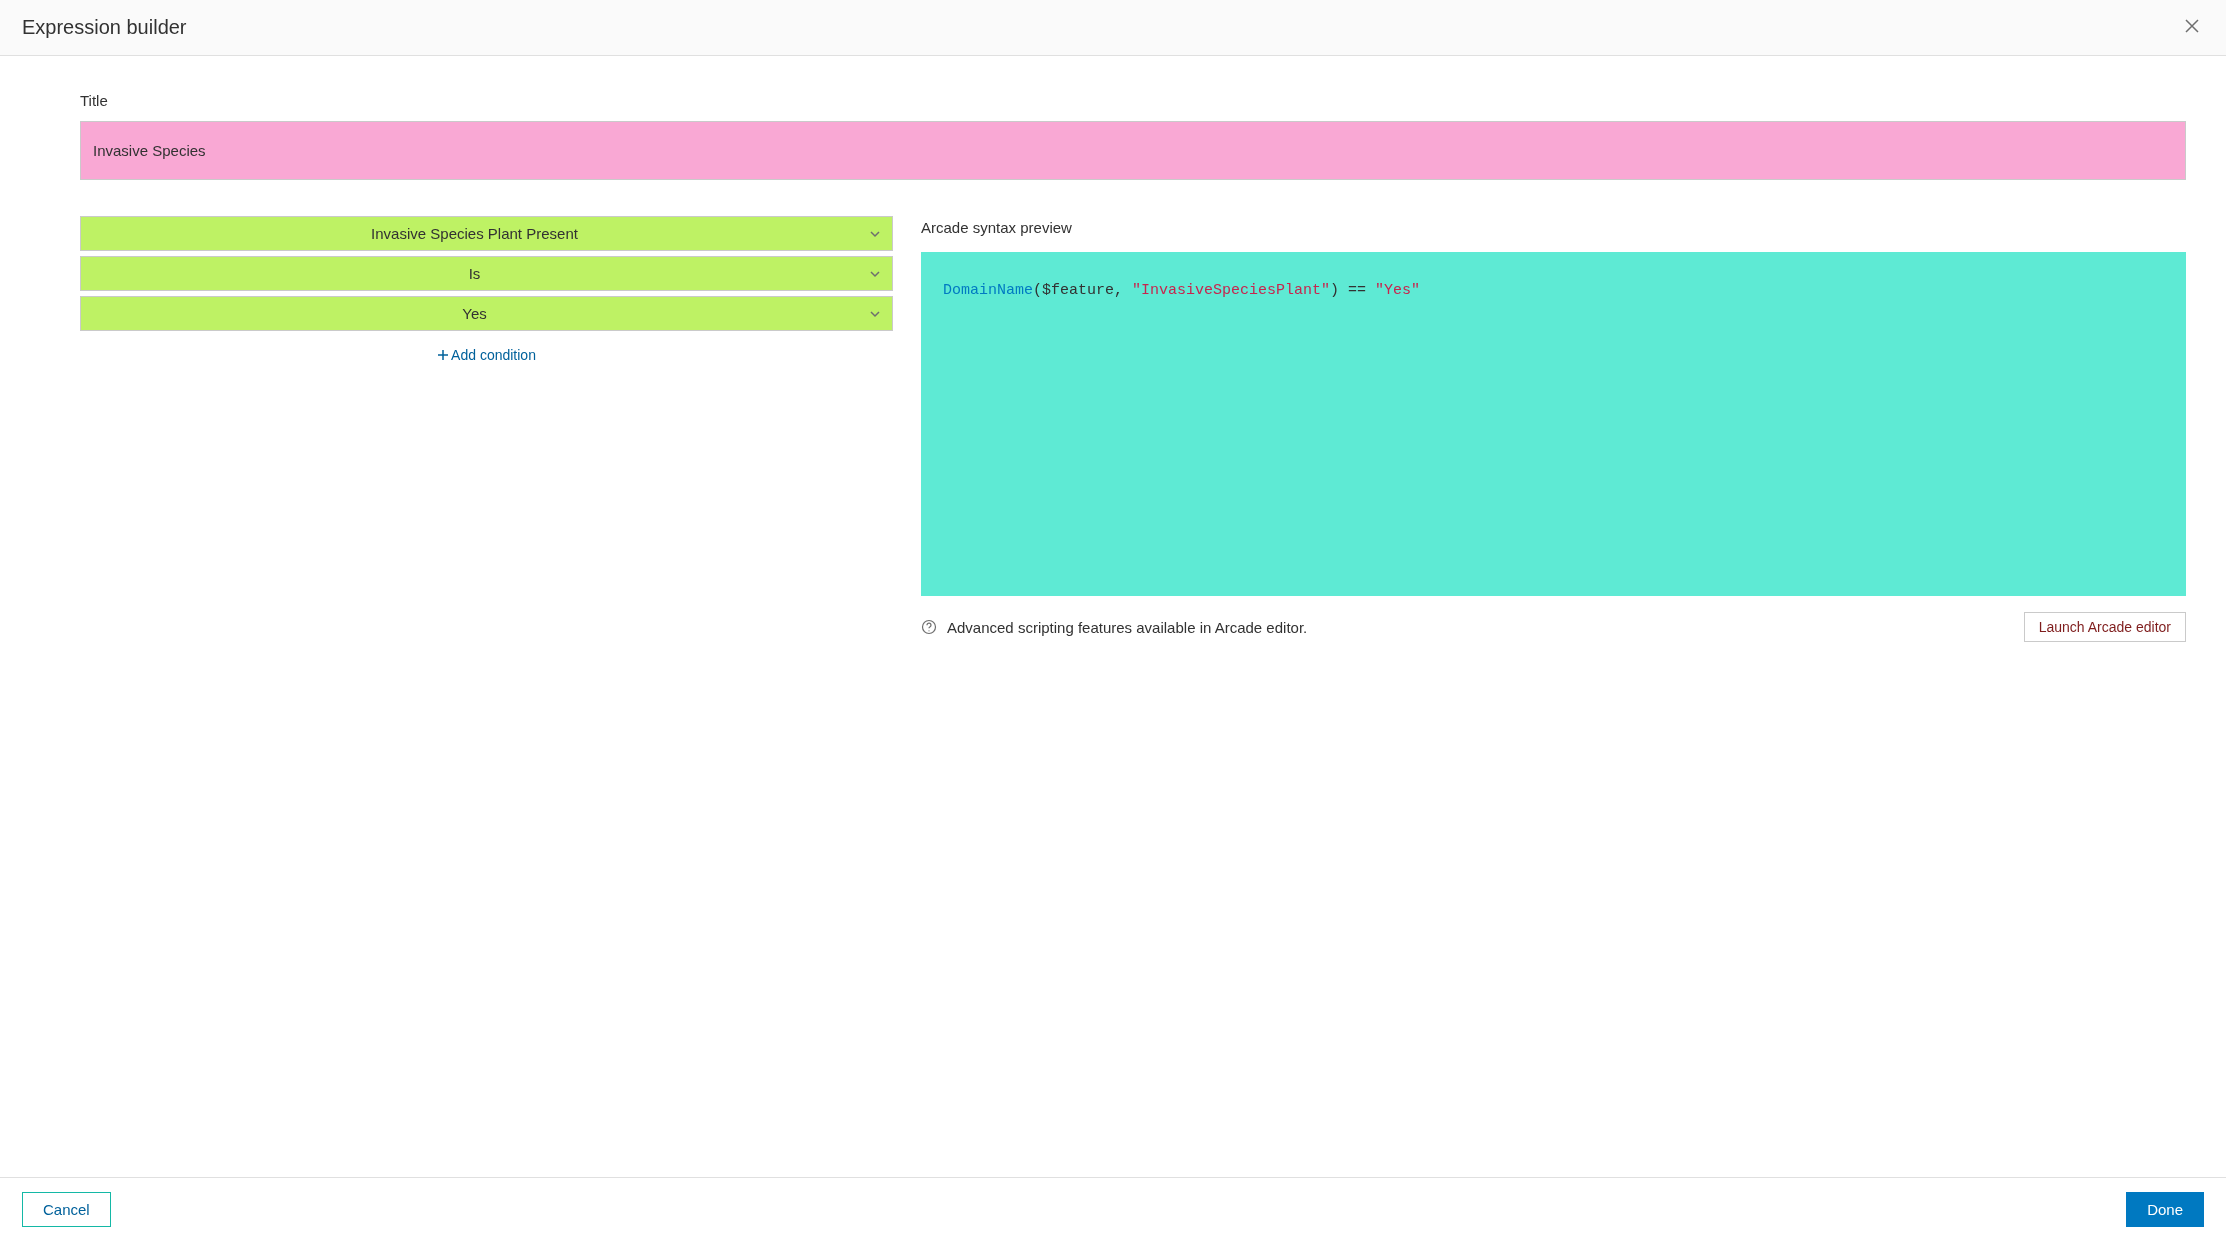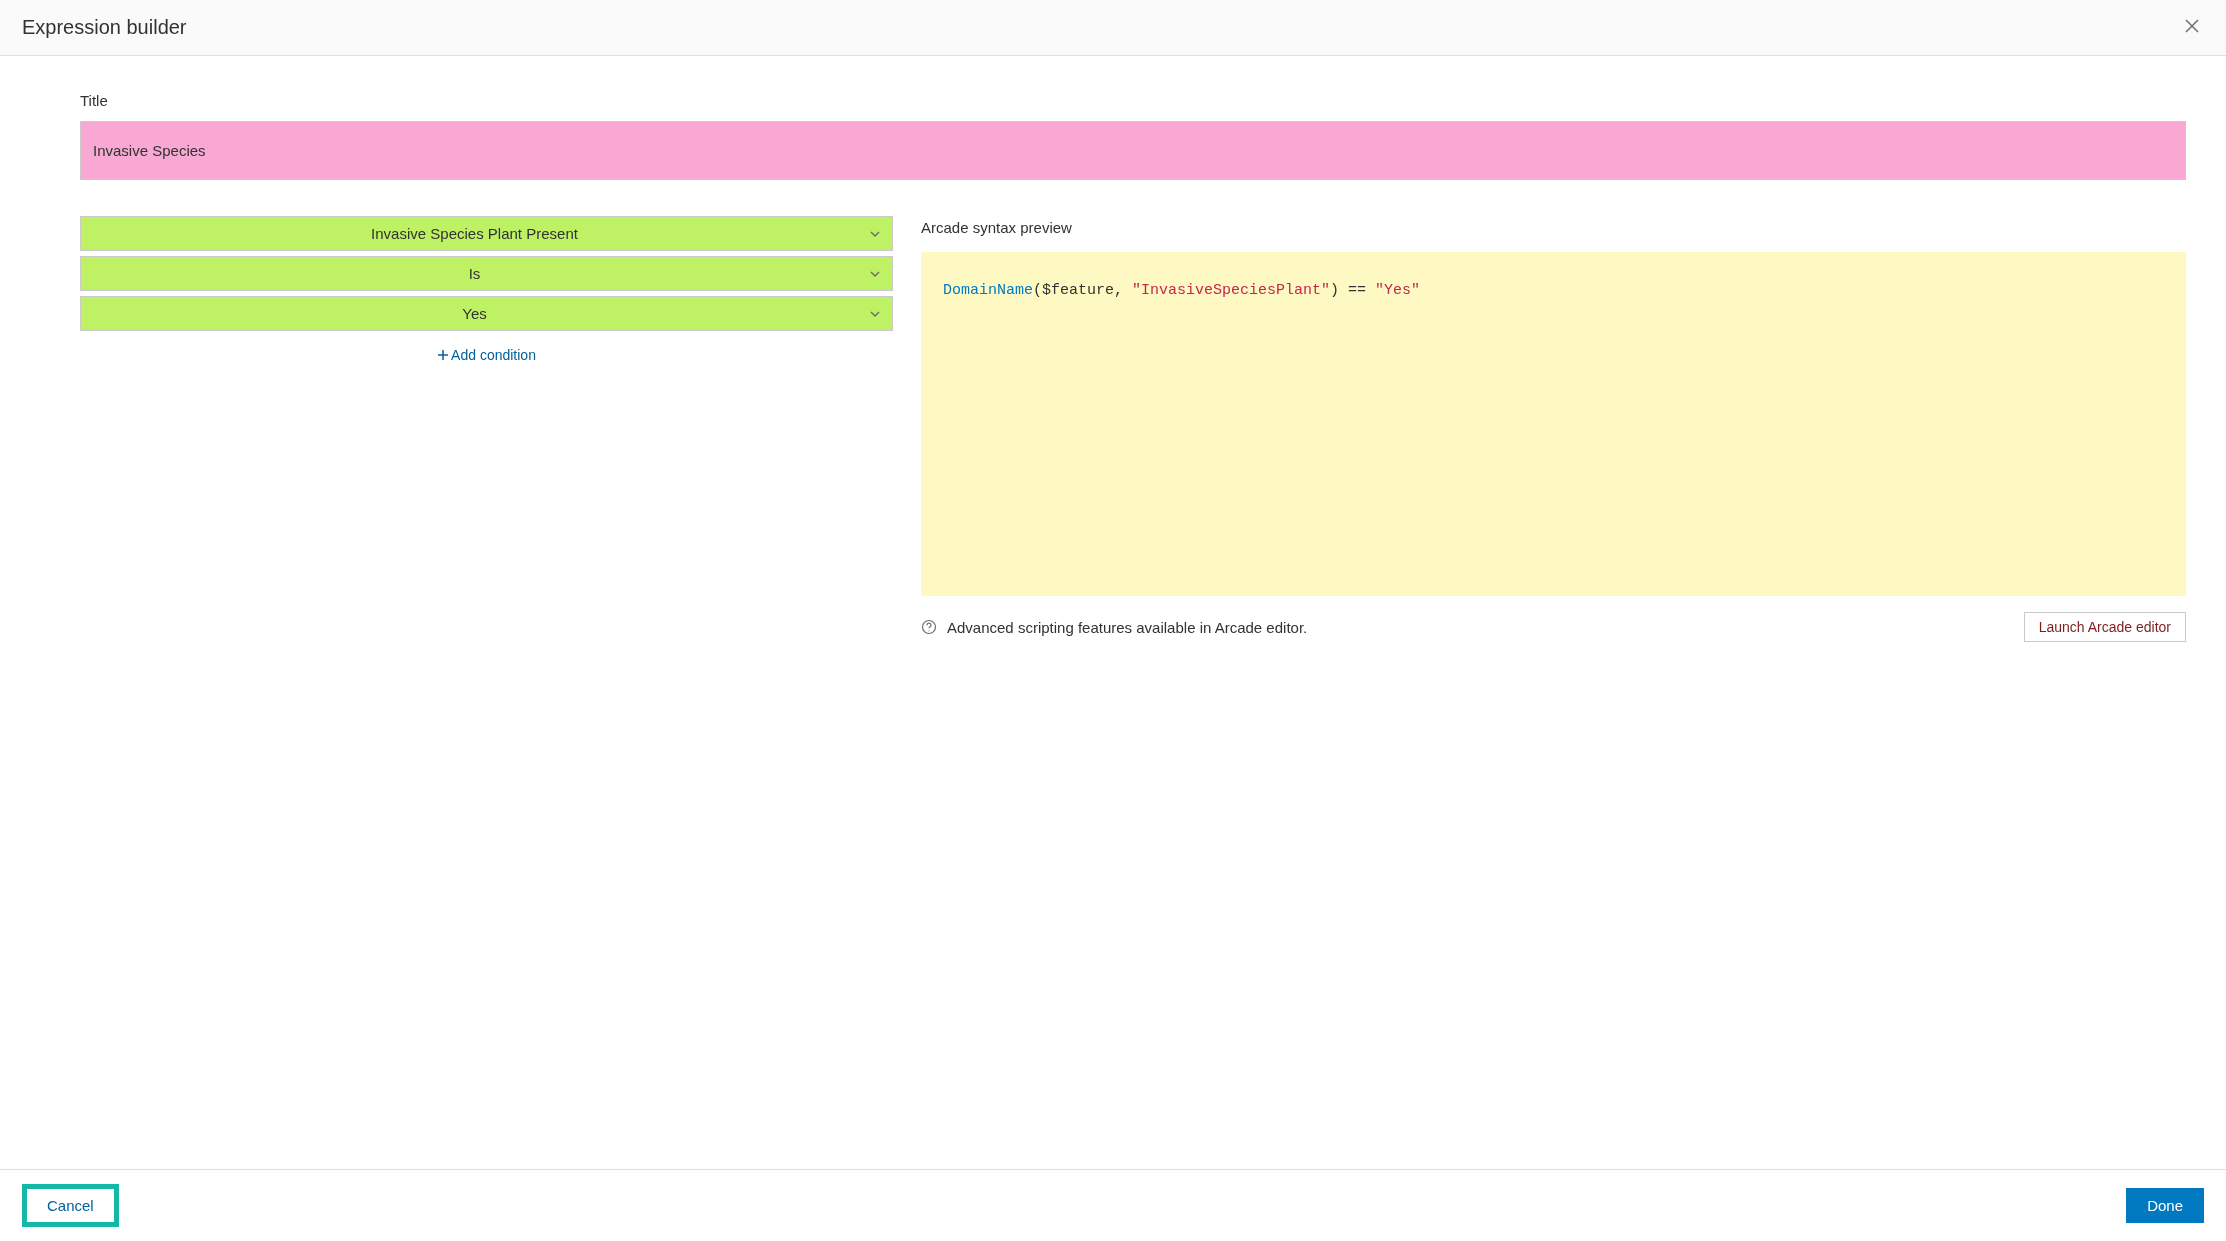--- a/index.html
+++ b/index.html
@@ -147,21 +147,21 @@
   }
   .add-condition .plus-icon {
     display: inline-flex;
     align-items: center;
   }
   .add-condition svg {
     width: 12px;
     height: 12px;
   }
   .code-preview {
-    background: #fef9c3;
+    background: #5eead4;
     padding: 28px 22px;
     min-height: 344px;
     font-family: "Consolas", "Menlo", "Courier New", monospace;
     font-size: 15px;
     line-height: 1.5;
     color: #323232;
     white-space: pre-wrap;
     word-break: break-word;
   }
   .tok-fn { color: #007ac2; }
@@ -205,21 +205,21 @@
     padding: 14px 22px;
   }
   .btn {
     font-family: inherit;
     font-size: 15px;
     padding: 8px 20px;
     cursor: pointer;
   }
   .btn-cancel {
     background: #ffffff;
-    border: 5px solid #14b8a6;
+    border: 1px solid #14b8a6;
     color: #00619b;
     text-align: right;
   }
   .btn-done {
     background: #0079c1;
     border: 1px solid #0079c1;
     color: #ffffff;
   }
 </style>
 </head>

